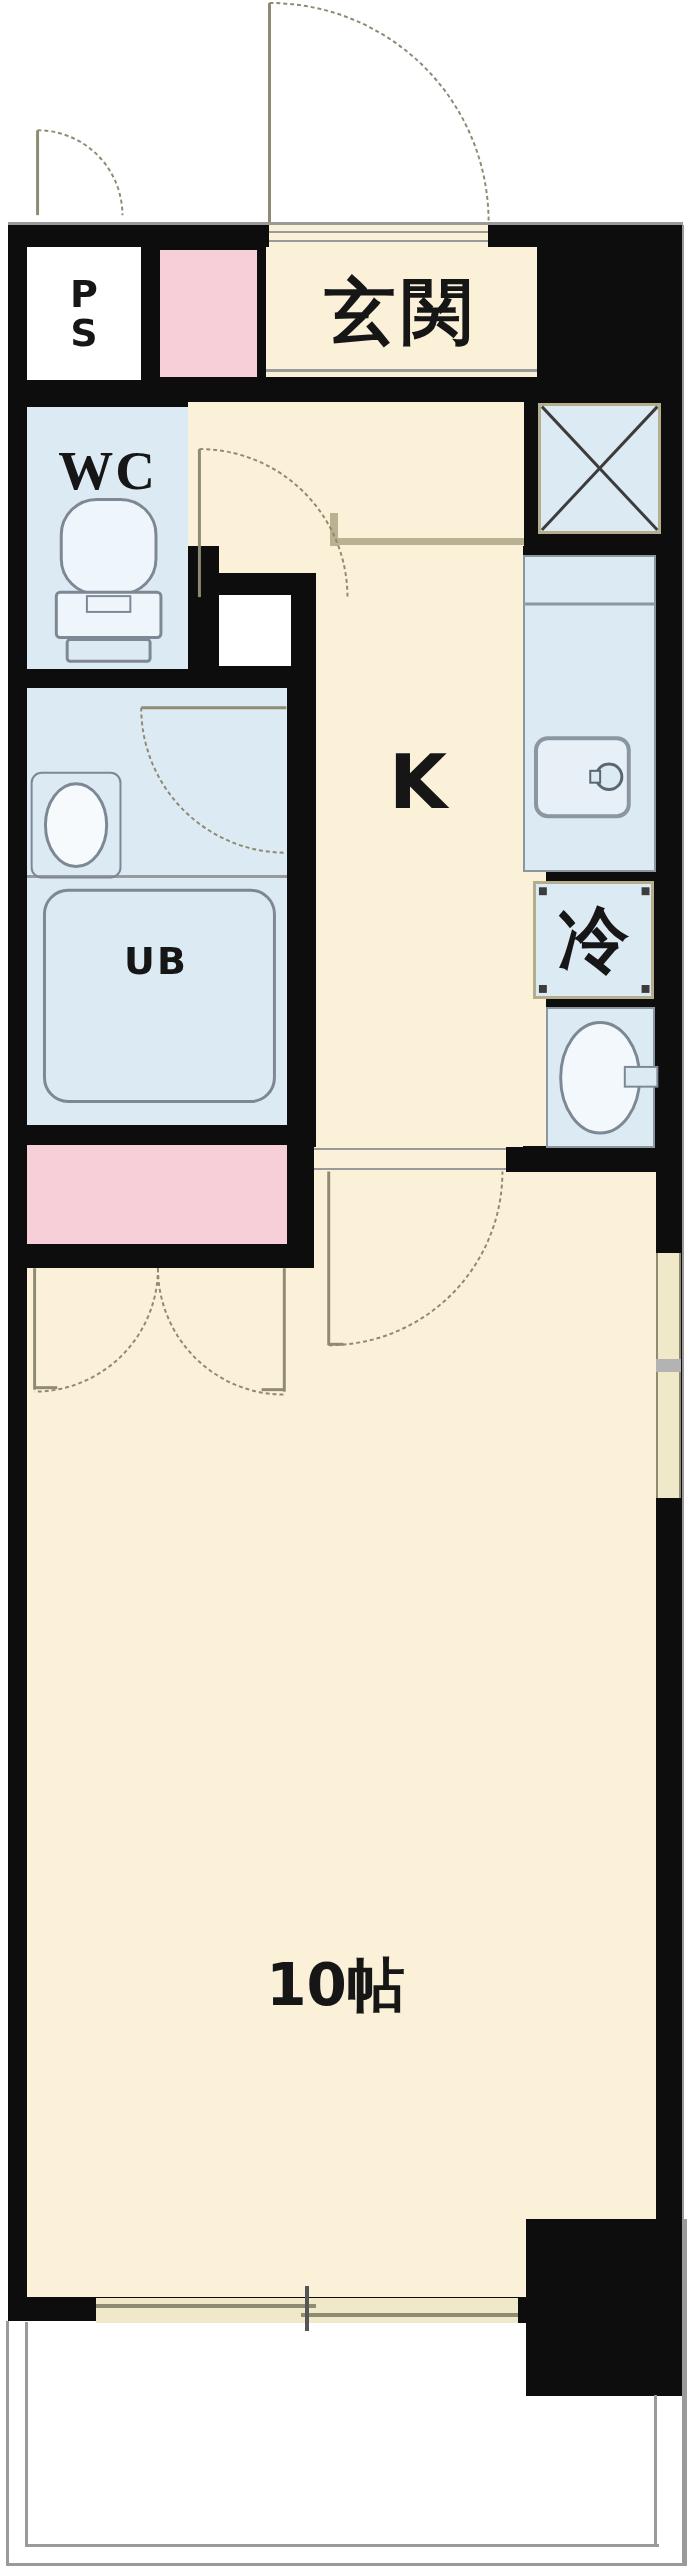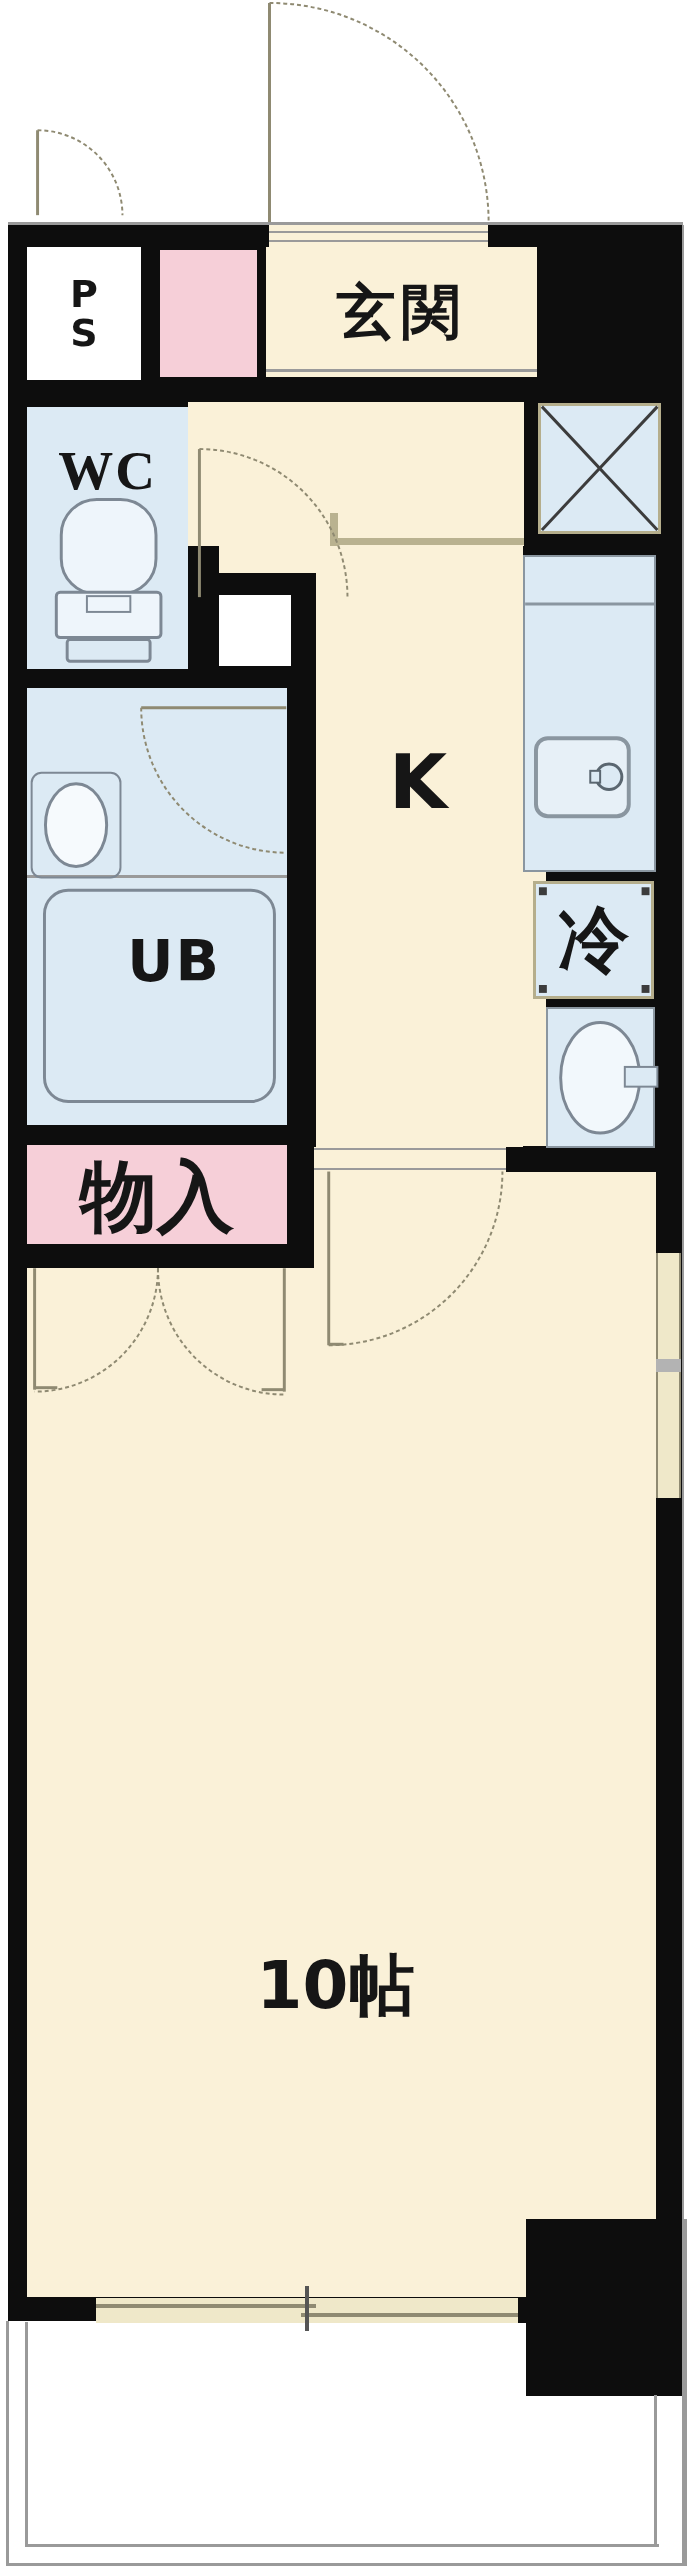--- a/index.html
+++ b/index.html
@@ -133,22 +133,21 @@
     <rect x="650" y="899" width="8" height="8" fill="#3c3c3c"></rect>
     <rect x="546" y="998" width="8" height="8" fill="#3c3c3c"></rect>
     <rect x="650" y="998" width="8" height="8" fill="#3c3c3c"></rect>
 
     <ellipse cx="608" cy="1092" rx="40" ry="56" fill="#f2f8fc" stroke="#7d8894" stroke-width="3"></ellipse>
     <rect x="633" y="1081" width="33" height="20" fill="#dceaf4" stroke="#7d8894" stroke-width="2"></rect>
   </svg>
 
   <div class="abs lbl pre" style="left:27px;top:247px;width:114px;height:133px;font-size:38px;">P
 S</div>
-  <div class="abs lbl" style="left:266px;top:253px;width:271px;height:118px;font-size:59px;letter-spacing:6px;">玄関</div>
+  <div class="abs lbl" style="left:266px;top:253px;width:271px;height:118px;font-size:71px;letter-spacing:6px;">玄関</div>
   <div class="abs lbl" style="left:27px;top:426px;width:161px;height:91px;font-size:55px;letter-spacing:2px;font-family:Liberation Serif, serif;">WC</div>
   <div class="abs lbl" style="left:316px;top:735px;width:204px;height:94px;font-size:75px;">K</div>
   <div class="abs lbl" style="left:533px;top:881px;width:121px;height:118px;font-size:71px;">冷</div>
-  <div class="abs lbl" style="left:44px;top:916px;width:260px;height:91px;font-size:57px;letter-spacing:2px;">UB</div>
-  <div class="abs lbl" style="left:27px;top:1150px;width:260px;height:94px;font-size:77px;">物入</div>
-  <div class="abs lbl" style="left:89px;top:1936px;width:493px;height:99px;font-size:66px;">10帖</div>
+  <div class="abs lbl" style="left:26px;top:916px;width:260px;height:91px;font-size:38px;letter-spacing:2px;">UB</div>
+  <div class="abs lbl" style="left:89px;top:1936px;width:493px;height:99px;font-size:58px;">10帖</div>
 
 </div>
 
 
 </body></html>

